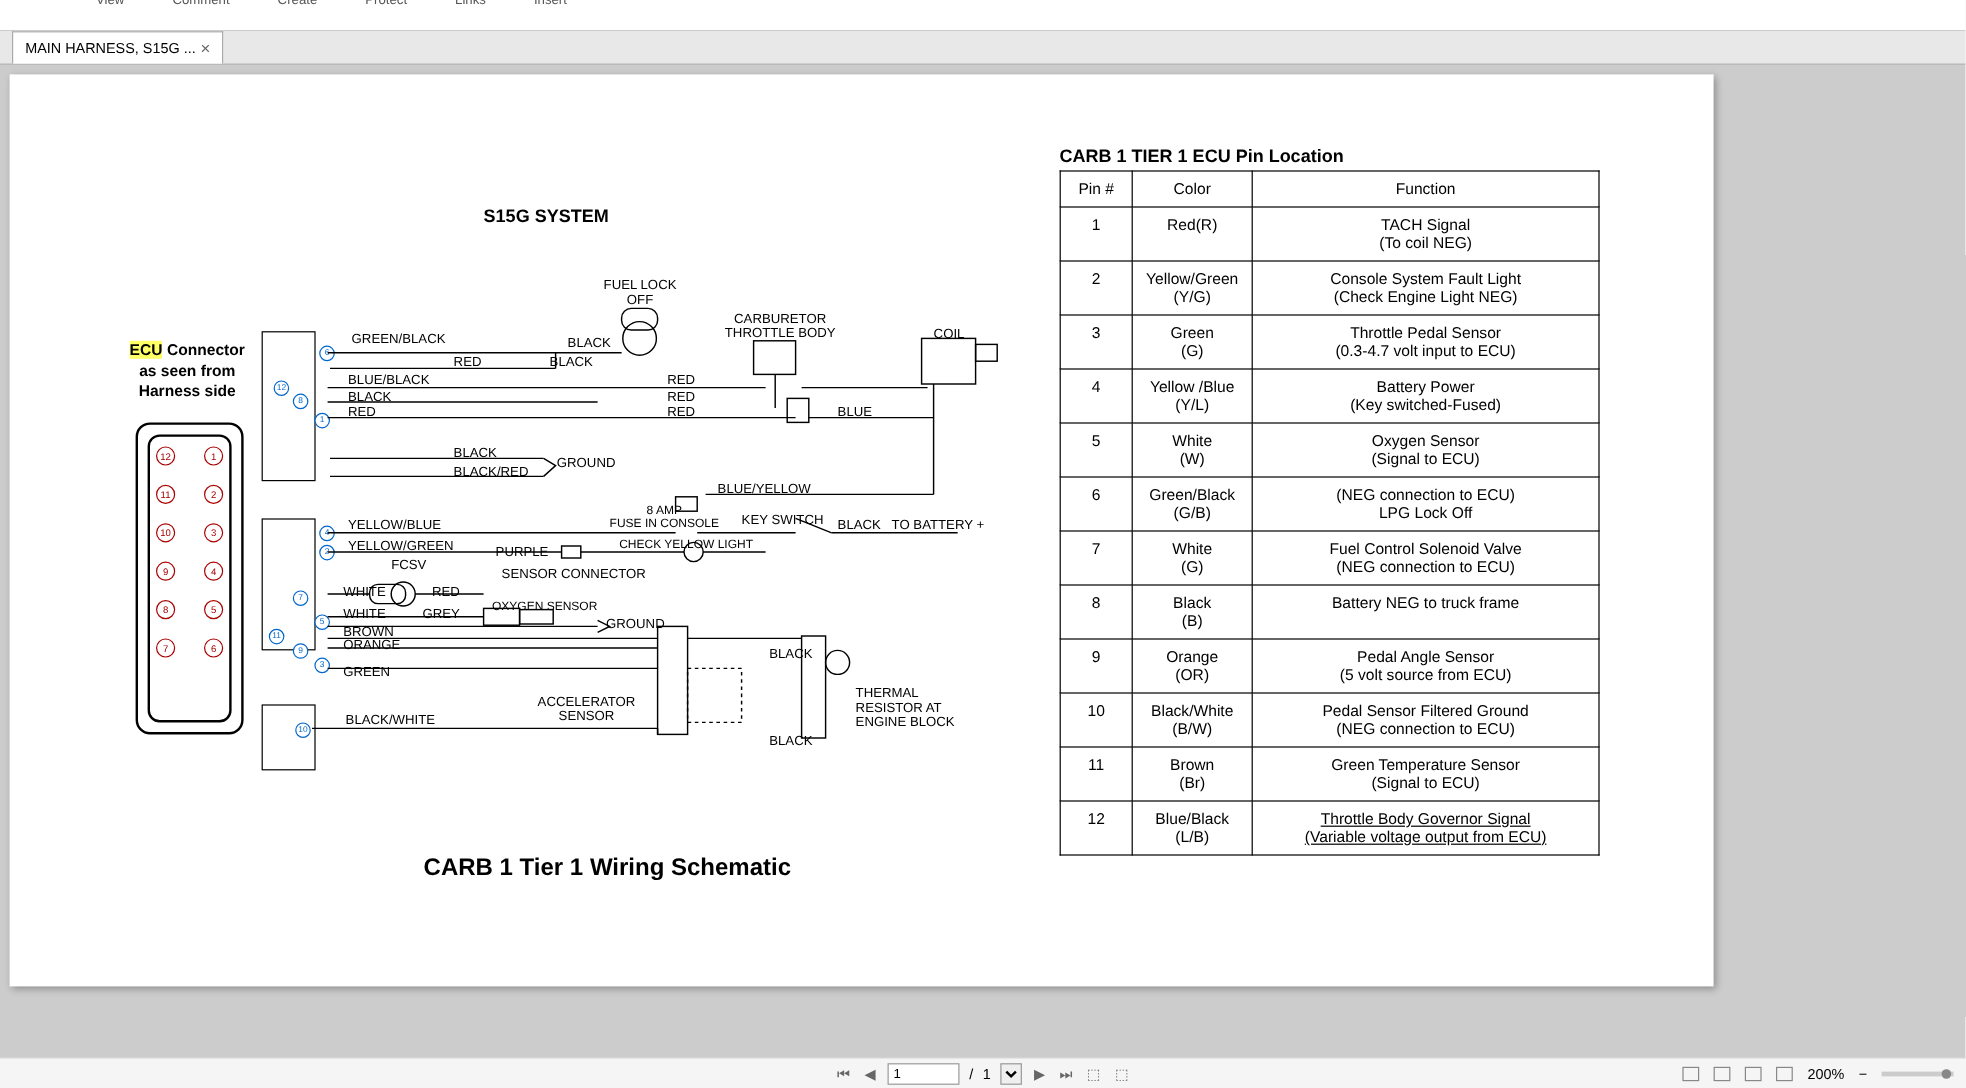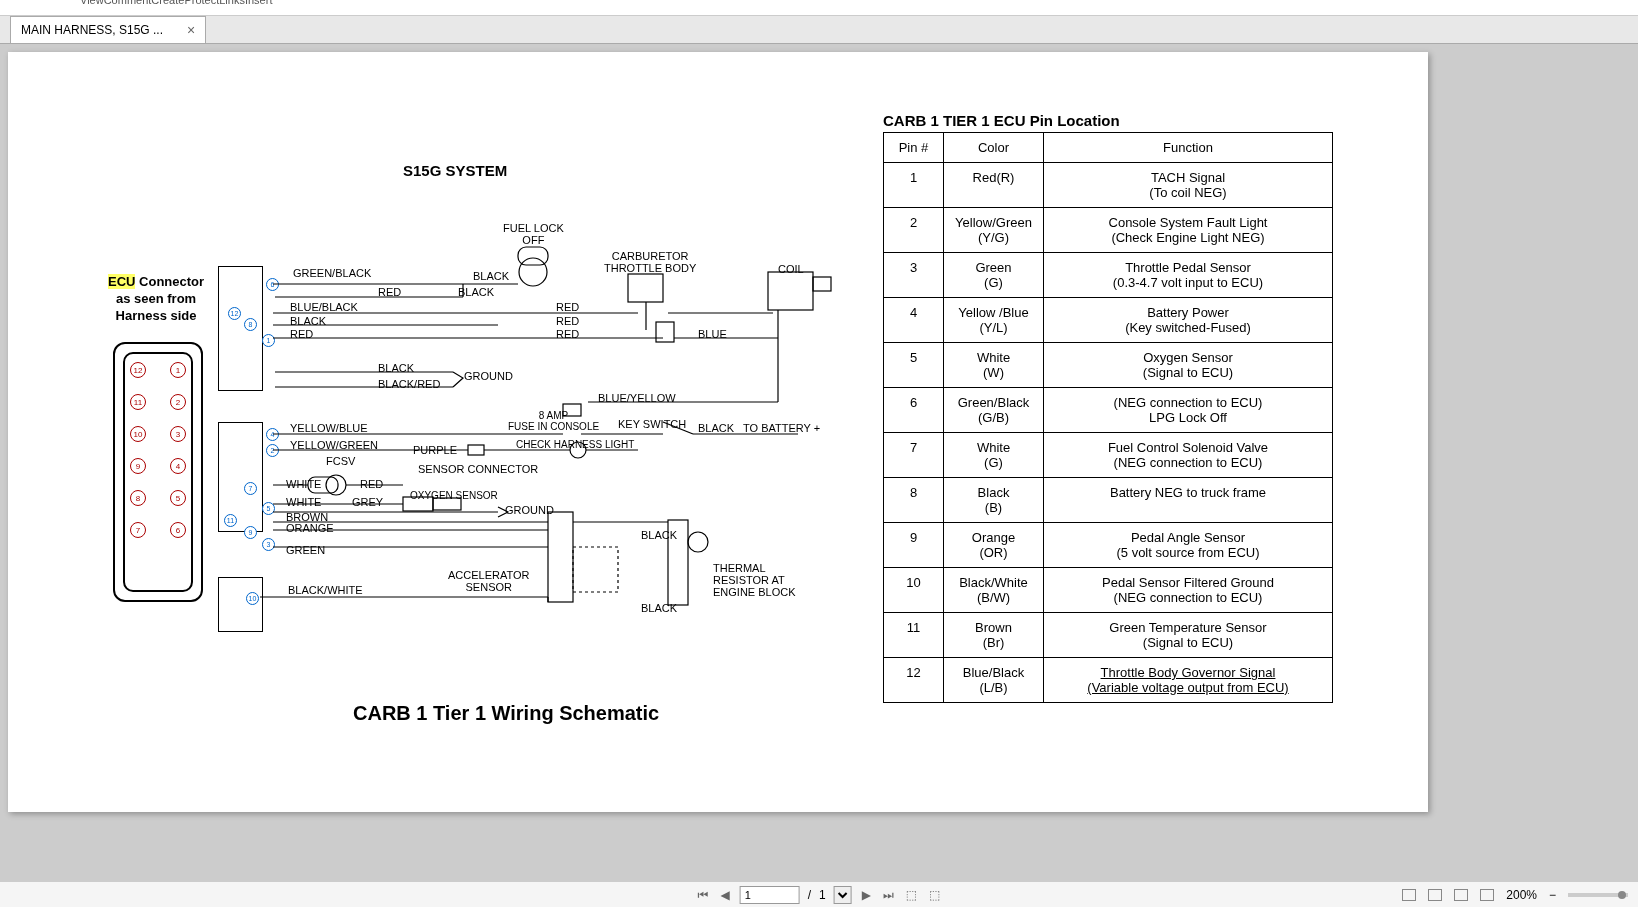--- a/index.html
+++ b/index.html
@@ -4,45 +4,46 @@
 <style>
   * { box-sizing: border-box; margin: 0; padding: 0; }
   body {
     font-family: Arial, sans-serif;
     background: #f0f0f0;
     font-size: 13px;
     color: #000;
     overflow: hidden;
   }
   .app-menu {
-    height: 16px;
+    height: 26px;
     background: #fff;
     border-bottom: 1px solid #ccc;
     display: flex;
+    gap: 40px;
     padding: 0 80px;
     font-size: 11px;
     color: #555;
   }
   .app-menu span { margin-top: -6px; }
   .tab-bar {
     height: 28px;
     background: #e8e8e8;
     border-bottom: 1px solid #aaa;
     display: flex;
     align-items: flex-end;
   }
   .tab {
     background: #fff;
     border: 1px solid #aaa;
     border-bottom: none;
     padding: 5px 10px;
     margin-left: 10px;
     display: flex;
     align-items: center;
-    gap: 24px;
+    gap: 4px;
     font-size: 12px;
     min-width: 160px;
     justify-content: space-between;
   }
   .tab .close { color: #666; cursor: pointer; font-size: 14px; }
   .page-area {
     background: #ccc;
     height: calc(100vh - 60px);
     padding: 8px 0 0 8px;
     overflow: auto;
@@ -391,21 +392,21 @@
     <div class="lbl sm" style="top:318px;left:456px">GROUND</div>
     <div class="lbl sm" style="top:326px;left:370px">BLACK/RED</div>
     <div class="lbl sm" style="top:340px;left:590px">BLUE/YELLOW</div>
     <div class="lbl sm" style="top:370px;left:282px">YELLOW/BLUE</div>
     <div class="lbl xs" style="top:358px;left:500px;text-align:center"><span style="white-space:pre">8 AMP
 FUSE IN CONSOLE</span></div>
     <div class="lbl sm" style="top:366px;left:610px">KEY SWITCH</div>
     <div class="lbl sm" style="top:370px;left:690px">BLACK</div>
     <div class="lbl sm" style="top:370px;left:735px">TO BATTERY +</div>
     <div class="lbl sm" style="top:387px;left:282px">YELLOW/GREEN</div>
-    <div class="lbl xs" style="top:387px;left:508px">CHECK HARNESS LIGHT</div>
+    <div class="lbl xs" style="top:387px;left:508px">CHECK YELLOW LIGHT</div>
     <div class="lbl sm" style="top:392px;left:405px">PURPLE</div>
     <div class="lbl sm" style="top:403px;left:318px">FCSV</div>
     <div class="lbl sm" style="top:411px;left:410px">SENSOR CONNECTOR</div>
     <div class="lbl sm" style="top:426px;left:278px">WHITE</div>
     <div class="lbl sm" style="top:426px;left:352px">RED</div>
     <div class="lbl xs" style="top:438px;left:402px">OXYGEN SENSOR</div>
     <div class="lbl sm" style="top:444px;left:278px">WHITE</div>
     <div class="lbl sm" style="top:444px;left:344px">GREY</div>
     <div class="lbl sm" style="top:452px;left:497px">GROUND</div>
     <div class="lbl sm" style="top:459px;left:278px">BROWN</div>

